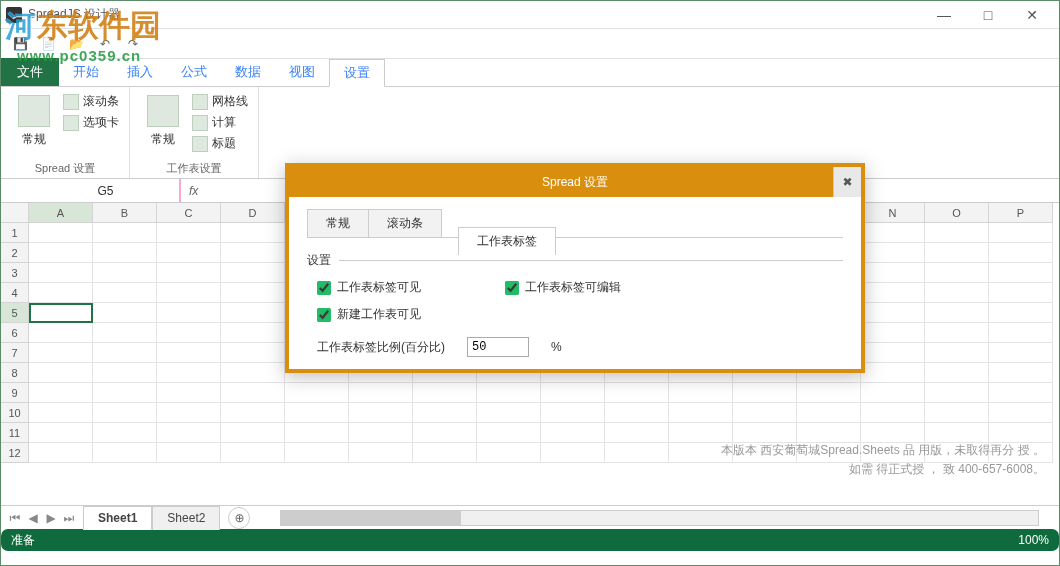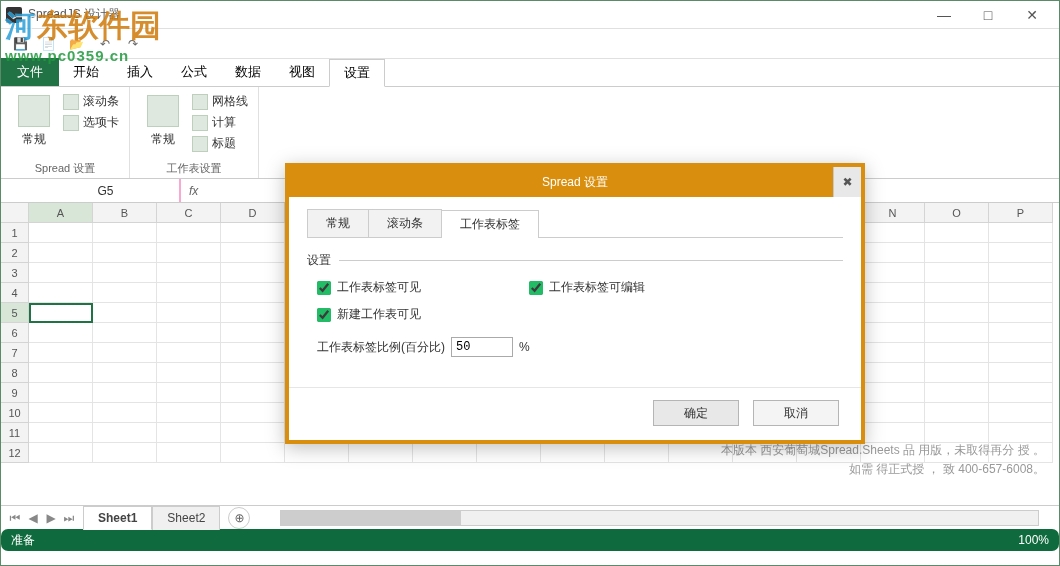--- a/index.html
+++ b/index.html
@@ -6,21 +6,21 @@
 body{width:1060px;height:566px;background:#fff;overflow:hidden;border:1px solid #5a8a68;position:relative;}
 .titlebar{height:28px;display:flex;align-items:center;padding:0 5px;background:#fff;border-bottom:1px solid #e0e0e0;}
 .titlebar .app-icon{width:16px;height:16px;background:#333;border-radius:2px;margin-right:6px;}
 .titlebar .title{flex:1;color:#555;}
 .titlebar .win-ctrls{display:flex;}
 .titlebar .win-btn{width:44px;height:26px;display:flex;align-items:center;justify-content:center;color:#555;font-size:14px;}
 .qat{height:30px;background:#fff;display:flex;align-items:center;padding-left:10px;gap:8px;border-bottom:1px solid #e0e0e0;}
 .qat .qat-btn{width:20px;height:20px;display:flex;align-items:center;justify-content:center;color:#666;}
 .ribbon-tabs{height:28px;background:#fff;display:flex;align-items:flex-end;border-bottom:1px solid #ccc;text-align:right;}
 .file-tab{background:#217346;color:#fff;height:28px;padding:0 16px;display:flex;align-items:center;font-size:13px;}
-.rtab{padding:0 14px;height:28px;display:flex;align-items:center;color:#000000;font-size:13px;cursor:pointer;}
+.rtab{padding:0 14px;height:28px;display:flex;align-items:center;color:#3b82f6;font-size:13px;cursor:pointer;}
 .rtab.active{background:#fff;border:1px solid #ccc;border-bottom:1px solid #fff;position:relative;top:1px;}
 .ribbon-body{height:92px;background:#fff;border-bottom:1px solid #ccc;display:flex;}
 .rgroup{border-right:1px solid #e0e0e0;padding:4px 10px 2px;display:flex;flex-direction:column;}
 .rgroup .rg-content{flex:1;display:flex;gap:6px;}
 .rgroup .rg-label{text-align:center;color:#666;font-size:11px;padding-top:2px;}
 .big-btn{width:46px;display:flex;flex-direction:column;align-items:center;justify-content:flex-start;padding-top:4px;gap:4px;cursor:pointer;}
 .big-btn .ic{width:32px;height:32px;background:#dfe8df;border:1px solid #bcd0bc;}
 .big-btn .lbl{font-size:12px;color:#333;}
 .small-list{display:flex;flex-direction:column;gap:4px;padding-top:2px;}
 .small-item{display:flex;align-items:center;gap:4px;color:#333;cursor:pointer;}
@@ -47,27 +47,27 @@
 .hscroll .thumb{position:absolute;left:0;top:0;width:180px;height:14px;background:#cdcdcd;}
 .statusbar{height:22px;background:#0f6b3d;color:#fff;display:flex;align-items:center;padding:0 10px;font-size:12px;border-radius:7px;}
 .statusbar .zoom{margin-left:auto;}
 
 .dialog{position:absolute;left:284px;top:162px;width:580px;background:#fff;border:4px solid #d98f0d;box-shadow:0 4px 18px rgba(0,0,0,.25);}
 .dlg-title{height:30px;background:#d98f0d;color:#fff;display:flex;align-items:center;justify-content:center;position:relative;font-size:13px;}
 .dlg-close{position:absolute;right:0;top:0;width:28px;height:30px;background:#e8e8e8;color:#555;display:flex;align-items:center;justify-content:center;cursor:pointer;border-left:1px solid #c8c8c8;}
 .dlg-body{padding:12px 18px 8px;}
 .dlg-tabs{display:flex;border-bottom:1px solid #ccc;}
 .dlg-tab{padding:5px 18px;border:1px solid #ccc;border-bottom:none;background:#f2f2f2;color:#333;cursor:pointer;margin-right:-1px;}
-.dlg-tab.active{background:#fff;position:relative;top:1px;}
+.dlg-tab.active{background:#fff;position:relative;top:18px;margin-left:17px;}
 .fieldset-label{margin:14px 0 6px;color:#333;display:flex;align-items:center;gap:8px;}
 .fieldset-label .line{flex:1;height:1px;background:#ccc;}
-.chk-row{display:flex;gap:108px;margin:10px 0 6px 10px;}
+.chk-row{display:flex;gap:84px;margin:10px 0 6px 10px;}
 .chk{display:flex;align-items:center;gap:6px;color:#333;}
 .chk input{accent-color:#2b6; width:14px;height:14px;}
-.num-row{display:flex;align-items:center;gap:6px;margin:14px 0 4px 10px;color:#333;}
+.num-row{display:flex;align-items:center;gap:22px;margin:14px 0 4px 10px;color:#333;}
 .num-row input{width:62px;height:20px;border:1px solid #aaa;padding:0 4px;font-family:Liberation Mono, monospace;}
 .dlg-footer{display:flex;justify-content:flex-end;gap:14px;padding:12px 22px 14px;border-top:1px solid #e6e6e6;margin-top:18px;}
 .dlg-footer button{width:86px;height:26px;background:#f4f4f4;border:1px solid #b5b5b5;cursor:pointer;color:#333;}
 .dlg-footer button.primary{background:#e8e8e8;}
 
 .logo-wm{position:absolute;left:0;top:0;pointer-events:none;opacity:.85;}
 .logo-wm .c1{color:#2aa0d8;font-weight:bold;font-size:30px;text-shadow:1px 1px #fff;}
 .logo-wm .c2{color:#d07a0a;font-weight:bold;font-size:31px;}
 .logo-wm .url{color:#1f9a3c;font-size:15px;letter-spacing:1px;font-weight:bold;}
 </style>
@@ -435,25 +435,21 @@
           <input type="checkbox" checked="" style="">
           <span>新建工作表可见</span>
         </label>
     </div>
     <div class="num-row">
       <span>工作表标签比例(百分比)</span>
       <input type="number" value="50" style="">
       <span>%</span>
     </div>
   </div>
-  <div class="dlg-footer">
-    <button class="primary">确定</button>
-    <button>取消</button>
-  </div>
 </div>
 
 <div class="logo-wm">
   <div style="display:flex;align-items:center;gap:2px;padding:4px 4px 0;">
     <span class="c1">河</span>
     <span class="c2">东软件园</span>
   </div>
-  <div class="url" style="padding-left:4px;">www.pc0359.cn</div>
+  <div class="url" style="padding-left:16px;">www.pc0359.cn</div>
 </div>
 
 </body></html>

